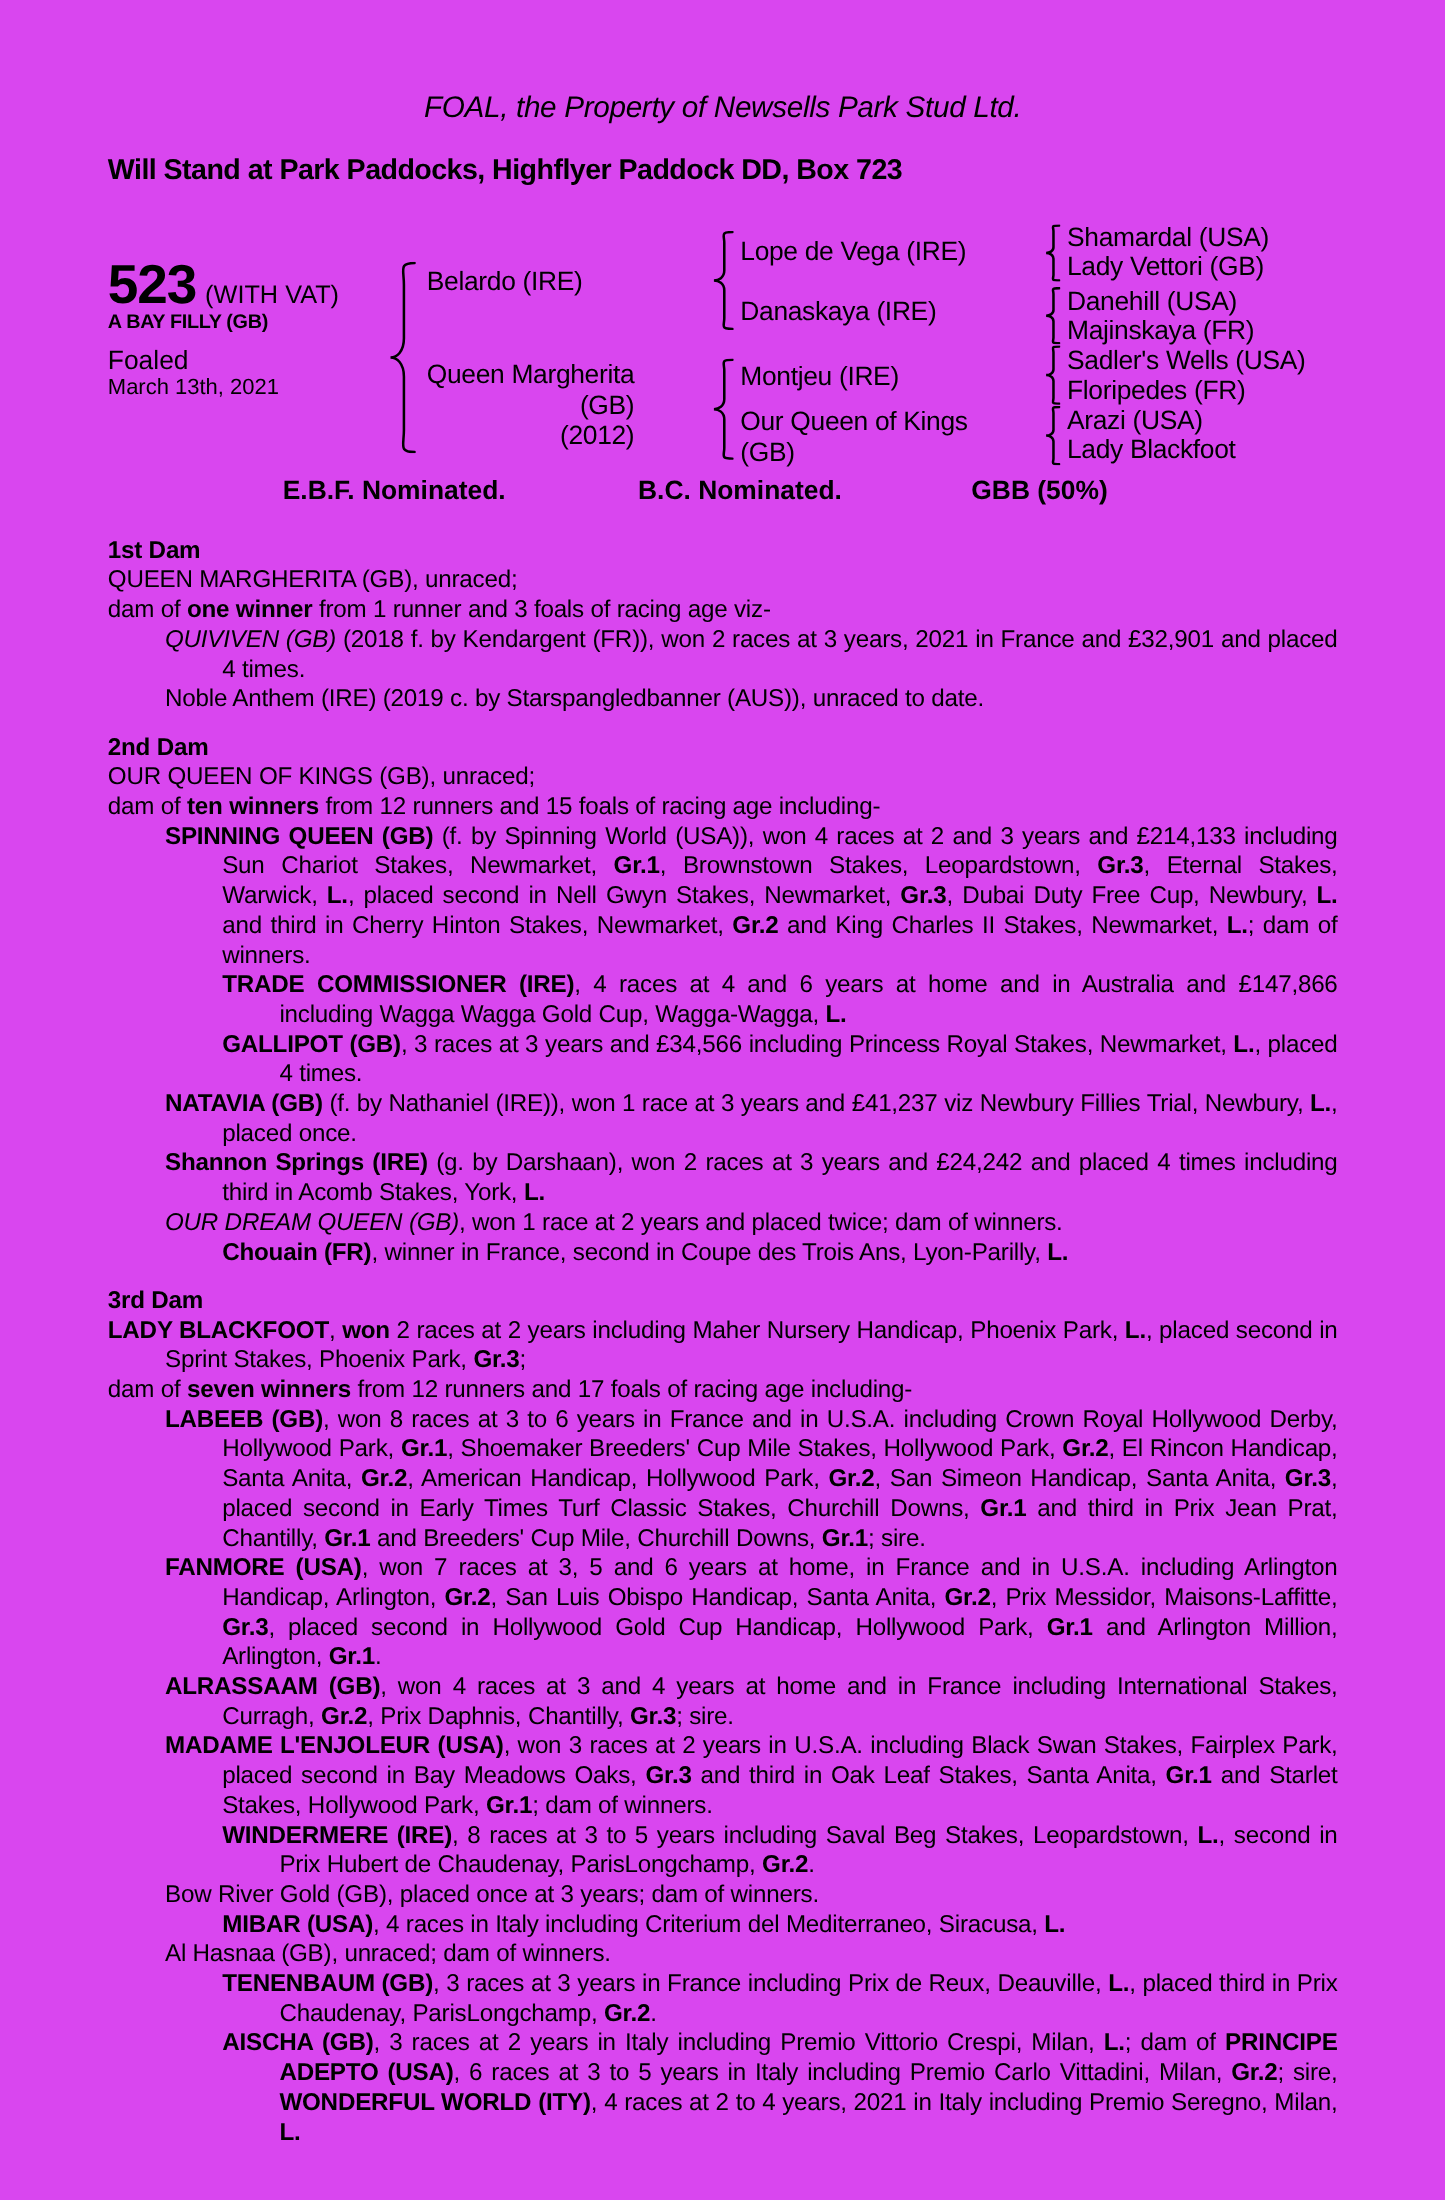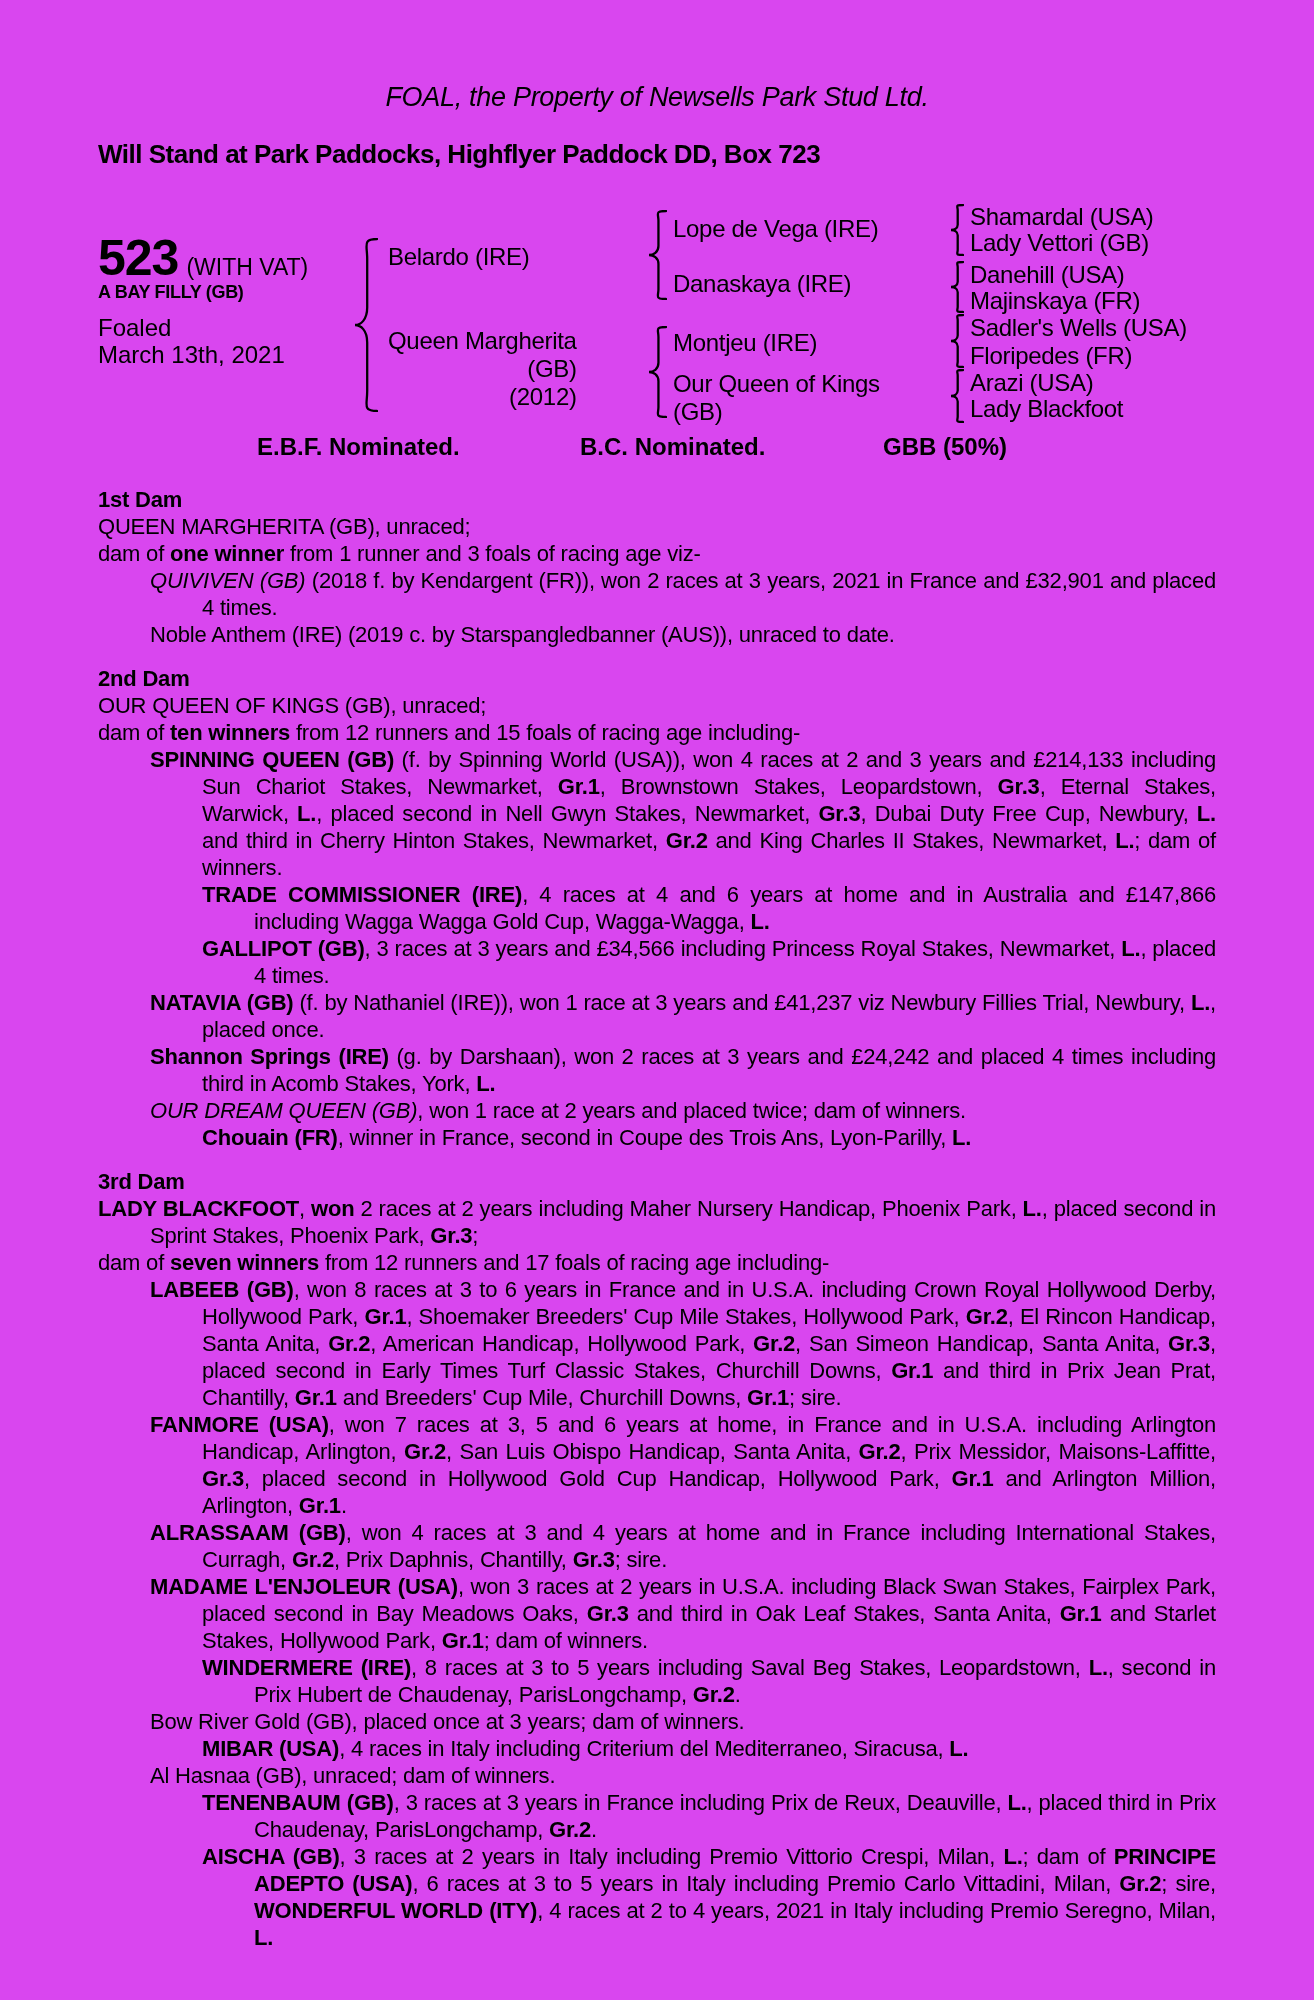--- a/index.html
+++ b/index.html
@@ -8,21 +8,21 @@
 
   .title{position:absolute;top:82px;left:0;width:100%;text-align:center;
          font-style:italic;font-size:27px;letter-spacing:-0.3px;}
   .stand{position:absolute;top:139px;left:98px;font-weight:bold;font-size:26px;letter-spacing:-0.5px;}
 
   .lot-head{position:absolute;top:203px;left:98px;white-space:nowrap;margin-top:26px;}
   .lot-no{font-size:50px;font-weight:bold;letter-spacing:-1px;}
   .vat{font-size:23px;margin-left:8px;}
   .desc{position:absolute;top:282px;left:98px;font-weight:bold;font-size:18px;letter-spacing:-0.3px;}
   .foaled{position:absolute;top:314px;left:98px;font-size:24px;}
-  .foaled-date{position:absolute;top:341px;left:98px;font-size:24px;}
+  .foaled-date{position:absolute;top:341px;left:98px;font-size:20px;}
 
   .ped-node{position:absolute;font-size:24px;line-height:28px;letter-spacing:-0.3px;white-space:nowrap;}
   .brace{position:absolute;}
 
   .nom{position:absolute;top:433px;font-weight:bold;font-size:24px;white-space:nowrap;}
 
   #dam-sections{position:absolute;left:98px;top:486px;width:1118px;
                 font-size:22px;line-height:27px;text-align:justify;letter-spacing:-0.2px;}
   .section + .section{margin-top:17px;}
   .section-heading{font-weight:bold;}

